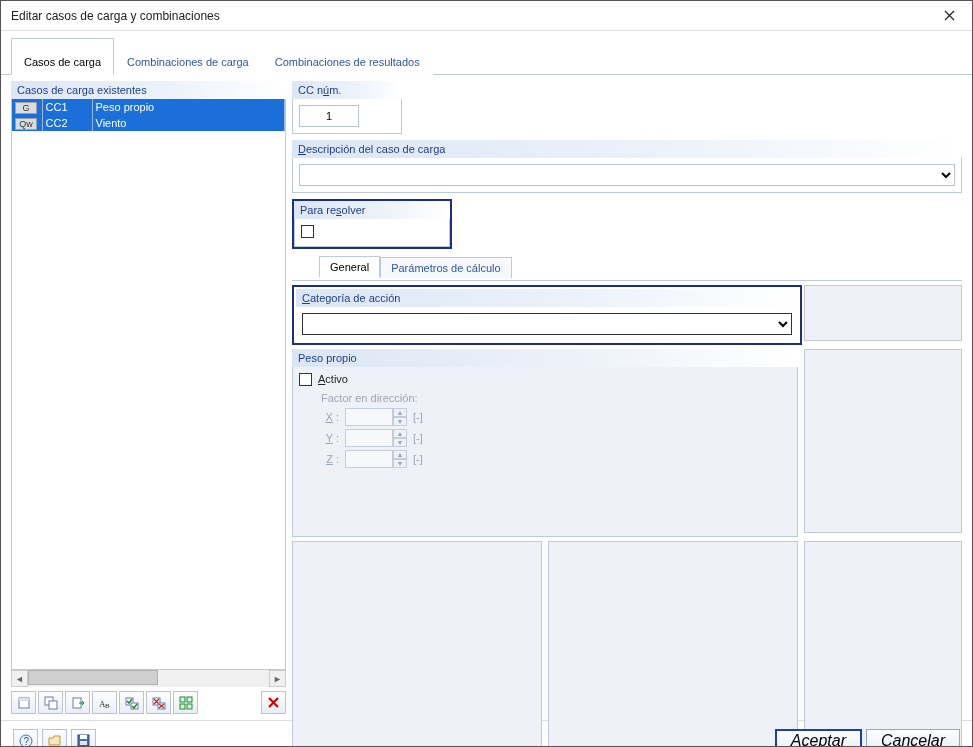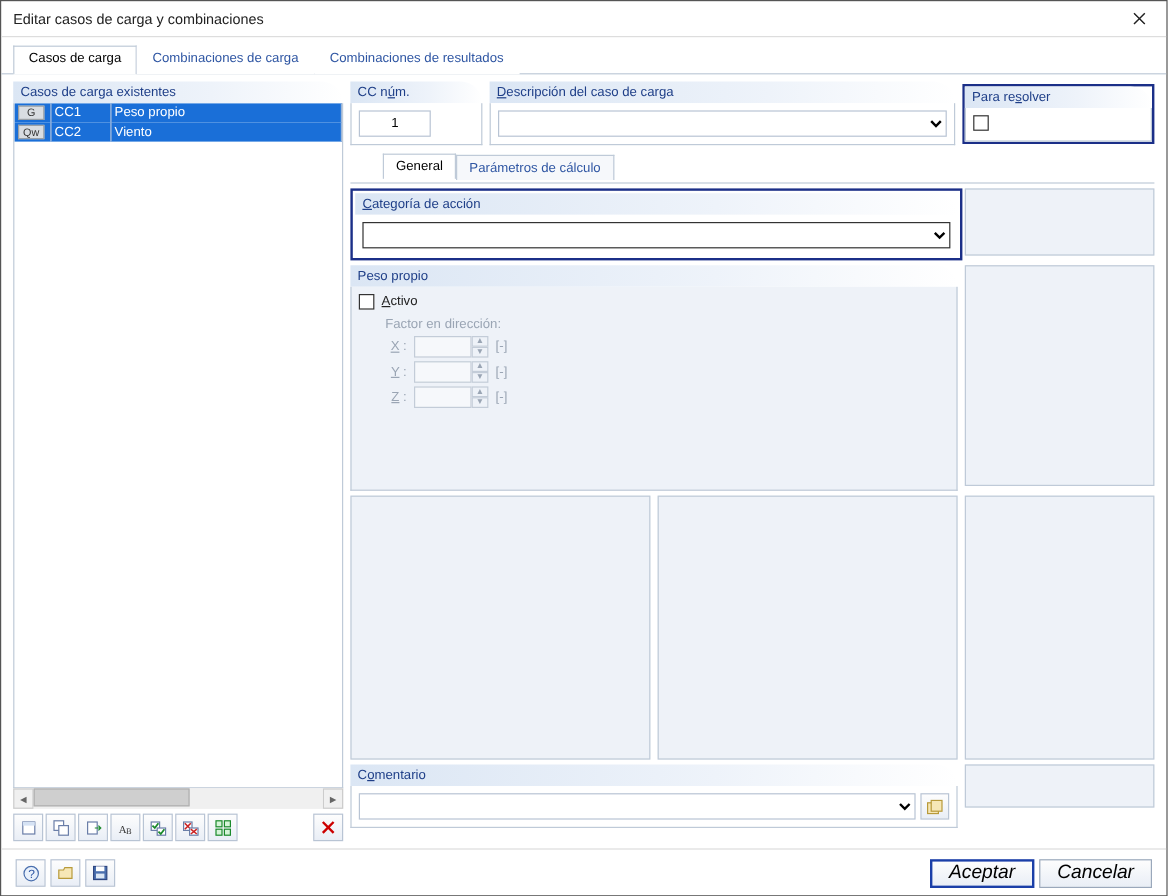--- a/index.html
+++ b/index.html
@@ -26,21 +26,21 @@
     display: flex; align-items: center; justify-content: center;
     font-size: 14px; cursor: pointer;
   }
 
   
   .maintabs {
     display: flex; gap: 0; padding: 6px 10px 0 10px;
     border-bottom: 1px solid #bfcad8;
   }
   .maintabs .tab {
-    padding: 4px 12px 6px 12px;
+    padding: 17px 12px 6px 12px;
     color: #2f56a3; cursor: pointer;
     border: 1px solid transparent;
     border-bottom: none;
     position: relative; top: 1px;
     background: #fff;
   }
   .maintabs .tab.active {
     border-color: #bfcad8;
     border-bottom: 1px solid #fff;
     color: #000;
@@ -86,21 +86,21 @@
   .tbtn {
     width:25px; height:23px; border:1px solid #b8c4d4;
     background: linear-gradient(#fdfdfd,#e9eef6);
     display:flex; align-items:center; justify-content:center;
     cursor:pointer; font-size:12px;
   }
   .tbtn.danger { margin-left:auto; color:#c00; }
 
   
   .rightpanel { flex:1; display:flex; flex-direction:column; gap:4px; }
-  .toprow { display:flex; gap:6px; }
+  .toprow { display:flex; gap:6px;flex-direction:column; }
   .fg { display:flex; flex-direction:column; }
   .fg .grouphdr { }
   .fg .body { border:1px solid #bfcad8; border-top:none; padding:6px; background:#fff; }
   .ccnum { width:110px; }
   .ccnum input { width:60px; height:22px; text-align:center; border:1px solid #b8c4d4; padding: 3px 6px; }
   .desc { flex:1; }
   .desc select { width:100%; height:22px; border:1px solid #b8c4d4; background:#fff; }
   .resolver { width:160px;justify-content:center; }
   .resolver-wrap { border:2px solid #1b2f88; }
   .resolver .body { height:28px; display:flex; align-items:flex-start; }

